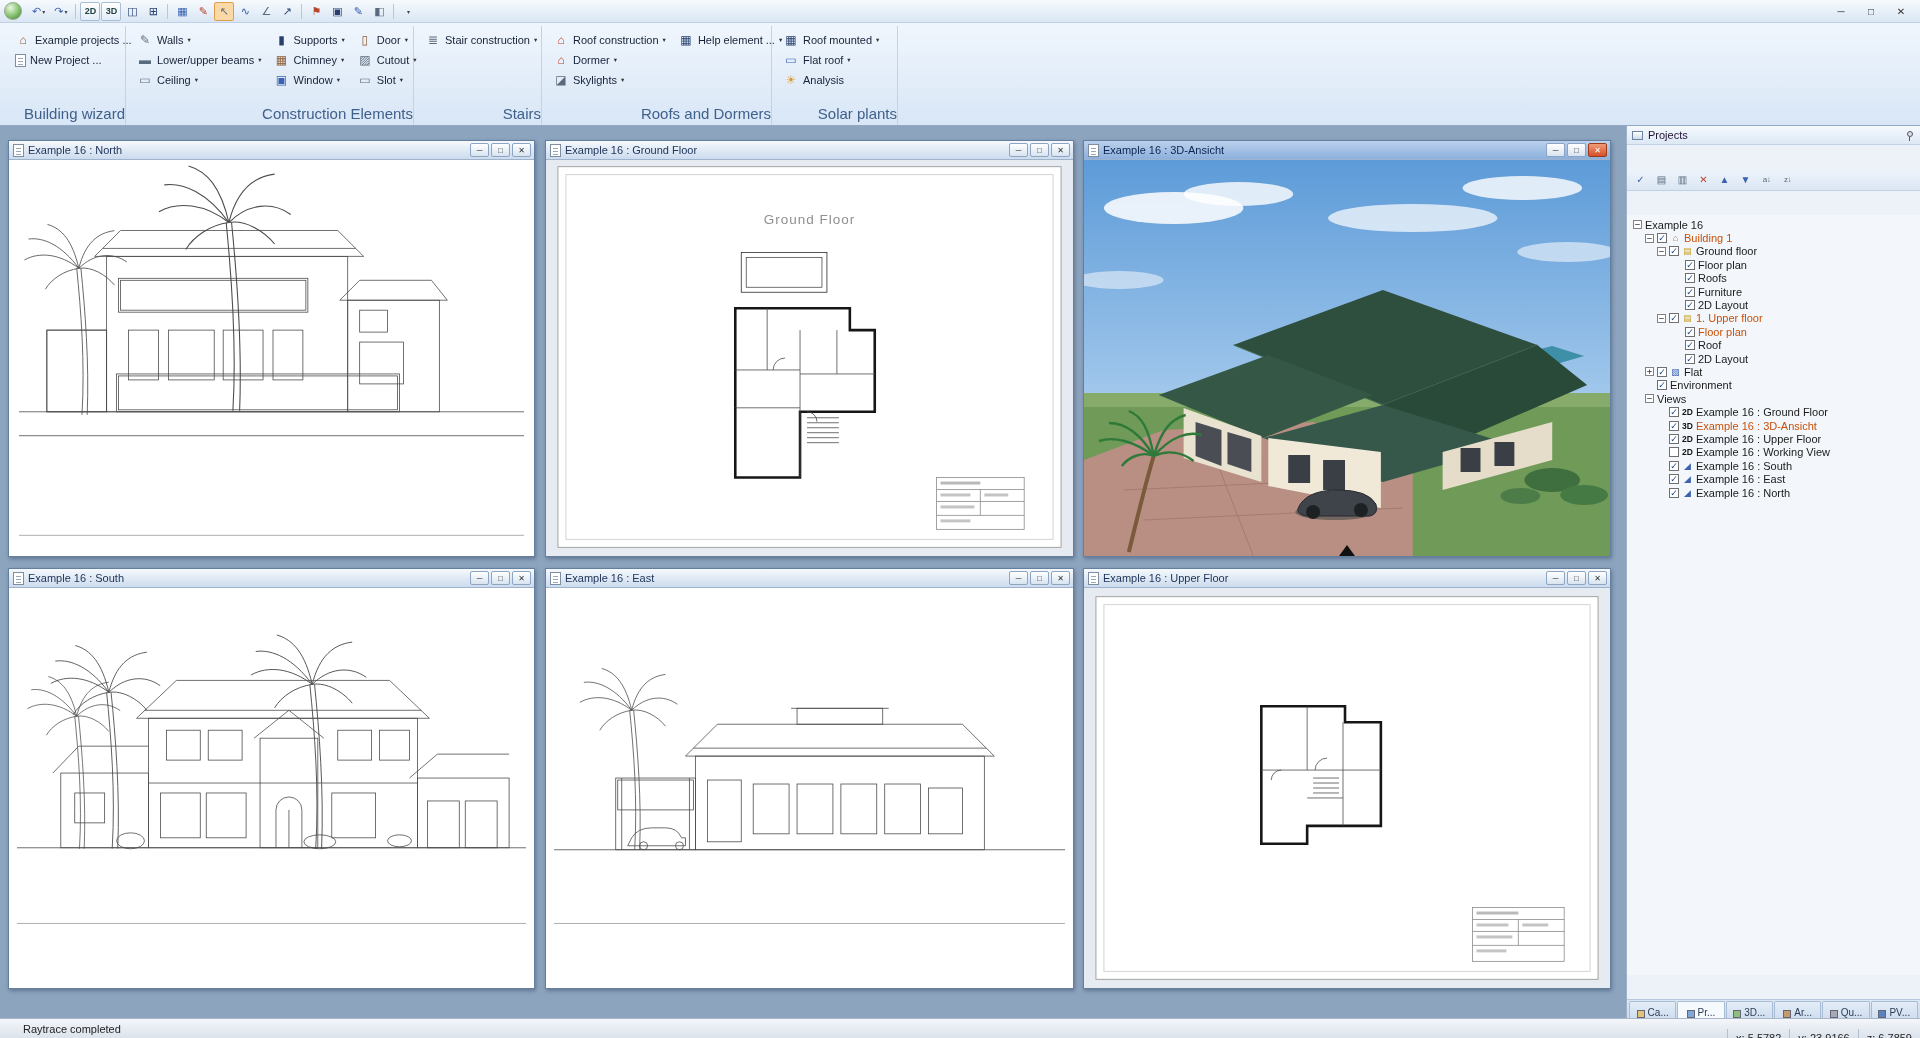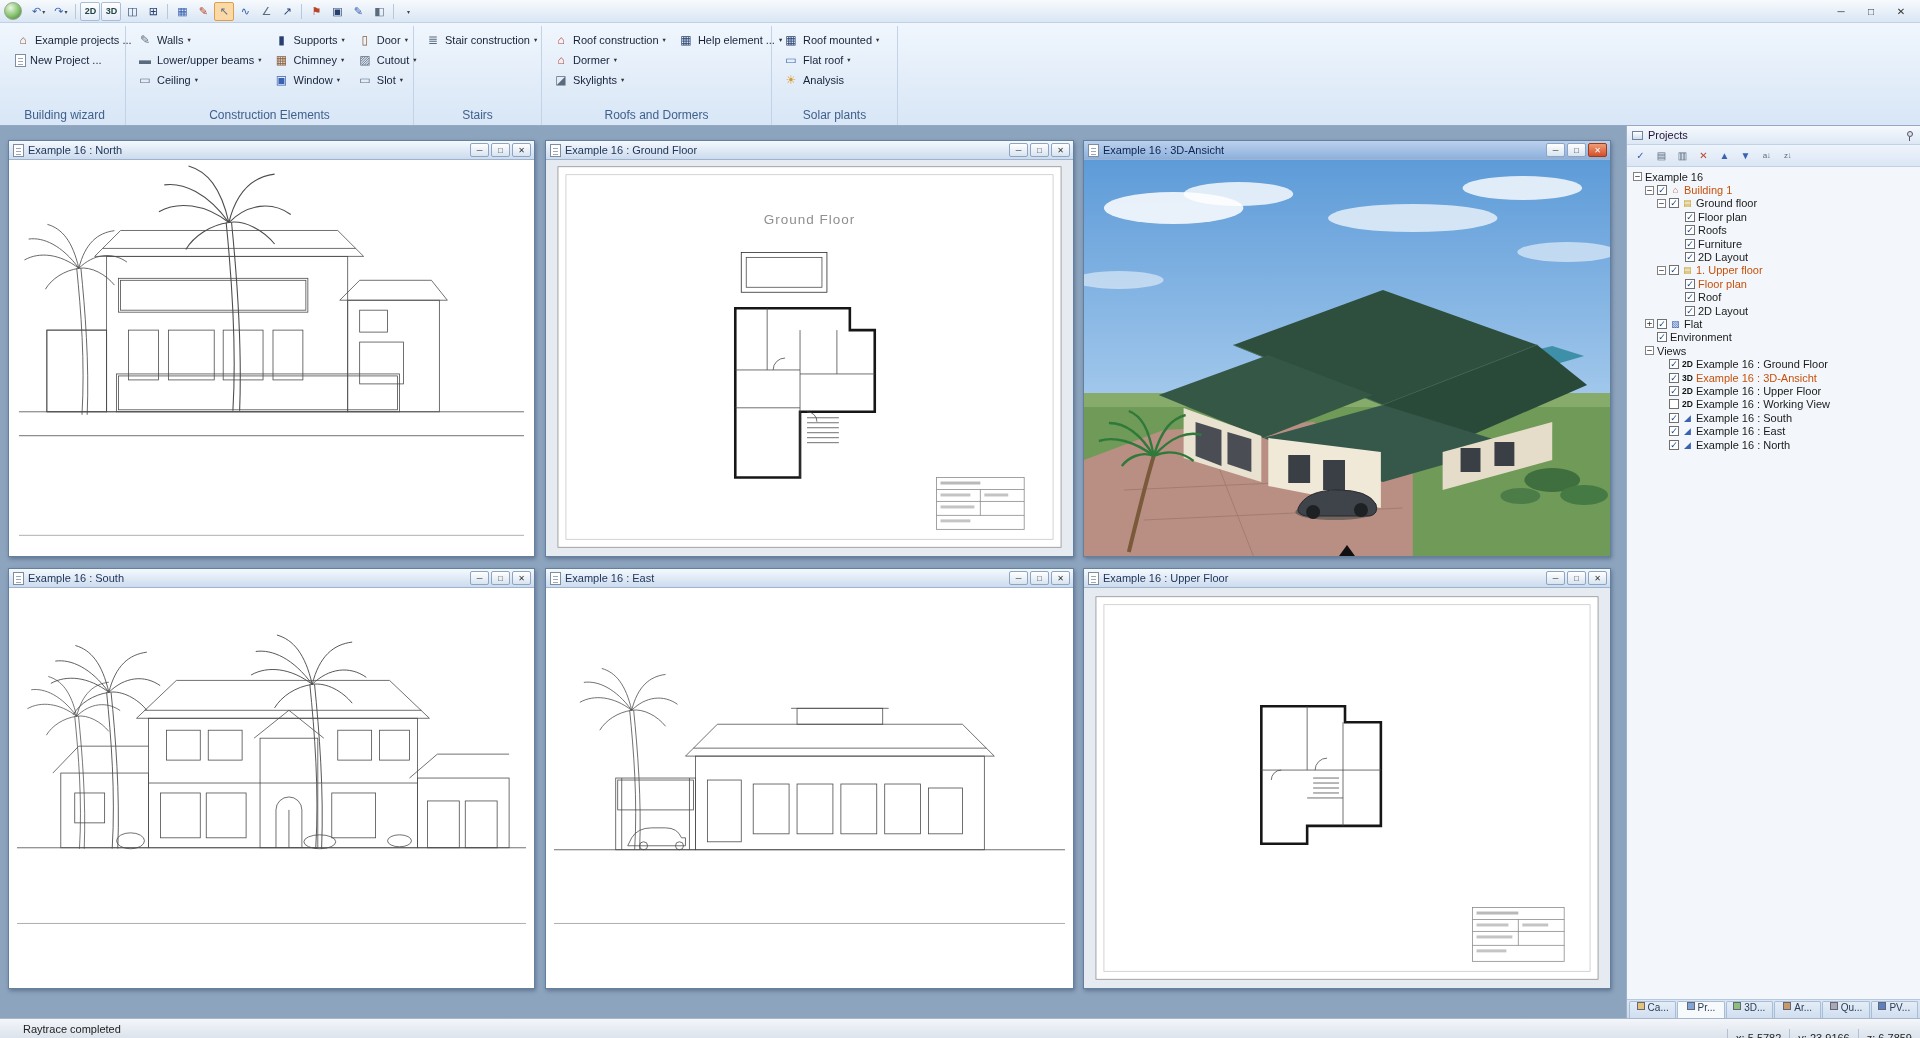--- a/index.html
+++ b/index.html
@@ -22,21 +22,21 @@
 
   
   .menubar { height:22px; background:linear-gradient(#e9f1fa,#d2e1f2); display:flex; align-items:flex-end; padding:0 4px; flex:none; }
   .mtab { padding:4px 13px 4px; font-size:11.5px; color:#1c3least; color:#1d3355; }
   .mtab.active { background:linear-gradient(#feffff,#ecf3fb); border:1px solid #9db4d0; border-bottom:none; border-radius:3px 3px 0 0; }
   .help-btn { margin-left:auto; width:18px; height:16px; margin-bottom:2px; border-radius:50%; background:linear-gradient(#6fa0dc,#3c6cb4); color:#fff; font-weight:bold; font-size:11px; display:flex; align-items:center; justify-content:center; }
 
   
   .ribbon { height:103px; background:linear-gradient(#f0f6fd,#d8e6f6); border-bottom:1px solid #93a8c2; display:flex; align-items:stretch; padding:3px 0 0 4px; flex:none; }
   .rgroup { position:relative; padding:4px 8px 17px; border-right:1px solid #c3d3e7; flex:none; }
-  .rgroup-title { position:absolute; left:0; right:0; bottom:3px; text-align:center; font-size:12px; color:#40608c; }
+  .rgroup-title { position:absolute; left:0; right:0; bottom:3px; text-align:right; font-size:15px; color:#40608c; }
   .ritems { display:flex; flex-direction:column; flex-wrap:wrap; height:62px; align-content:flex-start; column-gap:6px; }
   .ritem { display:flex; align-items:center; gap:4px; height:20px; padding:0 3px; white-space:nowrap; color:#152238; }
   .ritem .arr { font-size:6.5px; color:#333; }
   .icn { width:16px; text-align:center; font-size:12px; flex:none; }
   .icon-page { width:11px; height:13px; border:1px solid #7e8da0; background:#fff; position:relative; flex:none; }
   .icon-page::after { content:""; position:absolute; left:2px; top:3px; width:5px; height:1px; background:#9aa8b8; box-shadow:0 3px 0 #9aa8b8, 0 6px 0 #9aa8b8; }
 
   
   .workspace { flex:1; display:flex; background:#8da4bf; min-height:0; }
   .mdi { position:relative; flex:1; }
@@ -47,38 +47,38 @@
   .cbtn { width:19px; height:14px; border:1px solid #8da5c3; border-radius:2px; background:linear-gradient(#ffffff,#d8e4f1); font-size:8px; display:flex; align-items:center; justify-content:center; color:#333; }
   .cbtn.close-active { background:linear-gradient(#f09c77,#d4502a); border-color:#9e3a16; color:#fff; }
   .ccontent { flex:1; position:relative; background:#fff; overflow:hidden; }
   .ccontent.gray { background:#e6ebf1; }
   svg.draw { position:absolute; inset:0; width:100%; height:100%; }
   svg.draw * { stroke:#4c4c4c; fill:none; stroke-width:.8; }
   svg.render3d { position:absolute; inset:0; width:100%; height:100%; }
   .sheet-title { position:absolute; width:100%; text-align:center; color:#8f8f8f; letter-spacing:1px; }
 
   
-  .panel { width:294px; flex:none; background:#edf2f9; border-left:1px solid #9db2ca; display:flex; flex-direction:column; }
+  .panel { width:294px; flex:none; background:#edf2f9; border-left:1px solid #9db2ca; display:flex; flex-direction:column;gap:24px; }
   .panel-header { height:19px; flex:none; display:flex; align-items:center; gap:5px; padding:0 5px; background:linear-gradient(#f5f9fd,#dde8f5); border-bottom:1px solid #c2d2e6; color:#1f3least; color:#213; }
   .ph-icon { width:11px; height:9px; border:1px solid #6f84a0; background:linear-gradient(#fff,#cfdcec); flex:none; }
   .pin { width:11px; height:11px; position:relative; margin-left:auto; flex:none; }
   .pin::before { content:""; position:absolute; top:1px; left:3px; width:4px; height:4px; border:1px solid #556; border-radius:50%; background:#dde; }
   .pin::after { content:""; position:absolute; top:7px; left:5px; width:1px; height:4px; background:#556; }
   .panel-toolbar { height:22px; flex:none; display:flex; align-items:center; gap:2px; padding:0 4px; background:linear-gradient(#eef4fb,#dbe6f4); border-bottom:1px solid #c2d2e6; }
   .pbtn { width:19px; height:18px; display:flex; align-items:center; justify-content:center; font-size:10px; border:1px solid transparent; border-radius:2px; }
   .pbtn.sorttxt { font-size:8px; letter-spacing:-.5px; }
   .tree { flex:1; background:#f3f7fb; padding:3px 0 0 0; overflow:hidden; font-size:11px; }
   .trow { display:flex; align-items:center; height:13.4px; gap:3px; white-space:nowrap; }
   .exp { width:9px; height:9px; border:1px solid #828282; background:#fff; font-size:9px; line-height:7px; text-align:center; color:#333; flex:none; font-family:"DejaVu Sans Mono",monospace; }
   .cb { width:10px; height:10px; border:1px solid #6f6f6f; background:#fff; font-size:9px; line-height:9px; text-align:center; color:#17498c; flex:none; }
   .ticn { font-size:9px; width:11px; text-align:center; flex:none; }
   .badge { font-weight:bold; font-size:8.5px; color:#111; flex:none; }
   .hl { color:#c8500a; }
   .panel-tabs { height:19px; flex:none; display:flex; align-items:flex-end; gap:1px; background:linear-gradient(#dce7f4,#ccdaeb); padding:1px 2px 0; border-top:1px solid #b6c8dd; }
-  .ptab { flex:1; height:17px; display:flex; align-items:flex-start; justify-content:center; gap:3px; font-size:10px; color:#2b3c55; background:linear-gradient(#e4edf7,#d0def0); border:1px solid #a9bdd6; border-bottom:none; border-radius:2px 2px 0 0; }
+  .ptab { flex:1; height:17px; display:flex; align-items:flex-end; justify-content:center; gap:3px; font-size:10px; color:#2b3c55; background:linear-gradient(#e4edf7,#d0def0); border:1px solid #a9bdd6; border-bottom:none; border-radius:2px 2px 0 0; }
   .ptab.active { background:#f7fafd; }
   .tab-icn { width:8px; height:8px; flex:none; border:1px solid #667; }
 
   
   .statusbar { height:20px; flex:none; background:linear-gradient(#f3f6fa,#dce3ec); border-top:1px solid #a9b7c8; display:flex; align-items:center; font-size:11px; color:#222; }
   .status-msg { padding:0 23px; }
   .sspacer { flex:1; }
   .scell { border-left:1px solid #b4c0cf; padding:0 8px; height:100%; display:flex; align-items:center; white-space:nowrap;margin-top:19px; }
 </style>
 </head>

